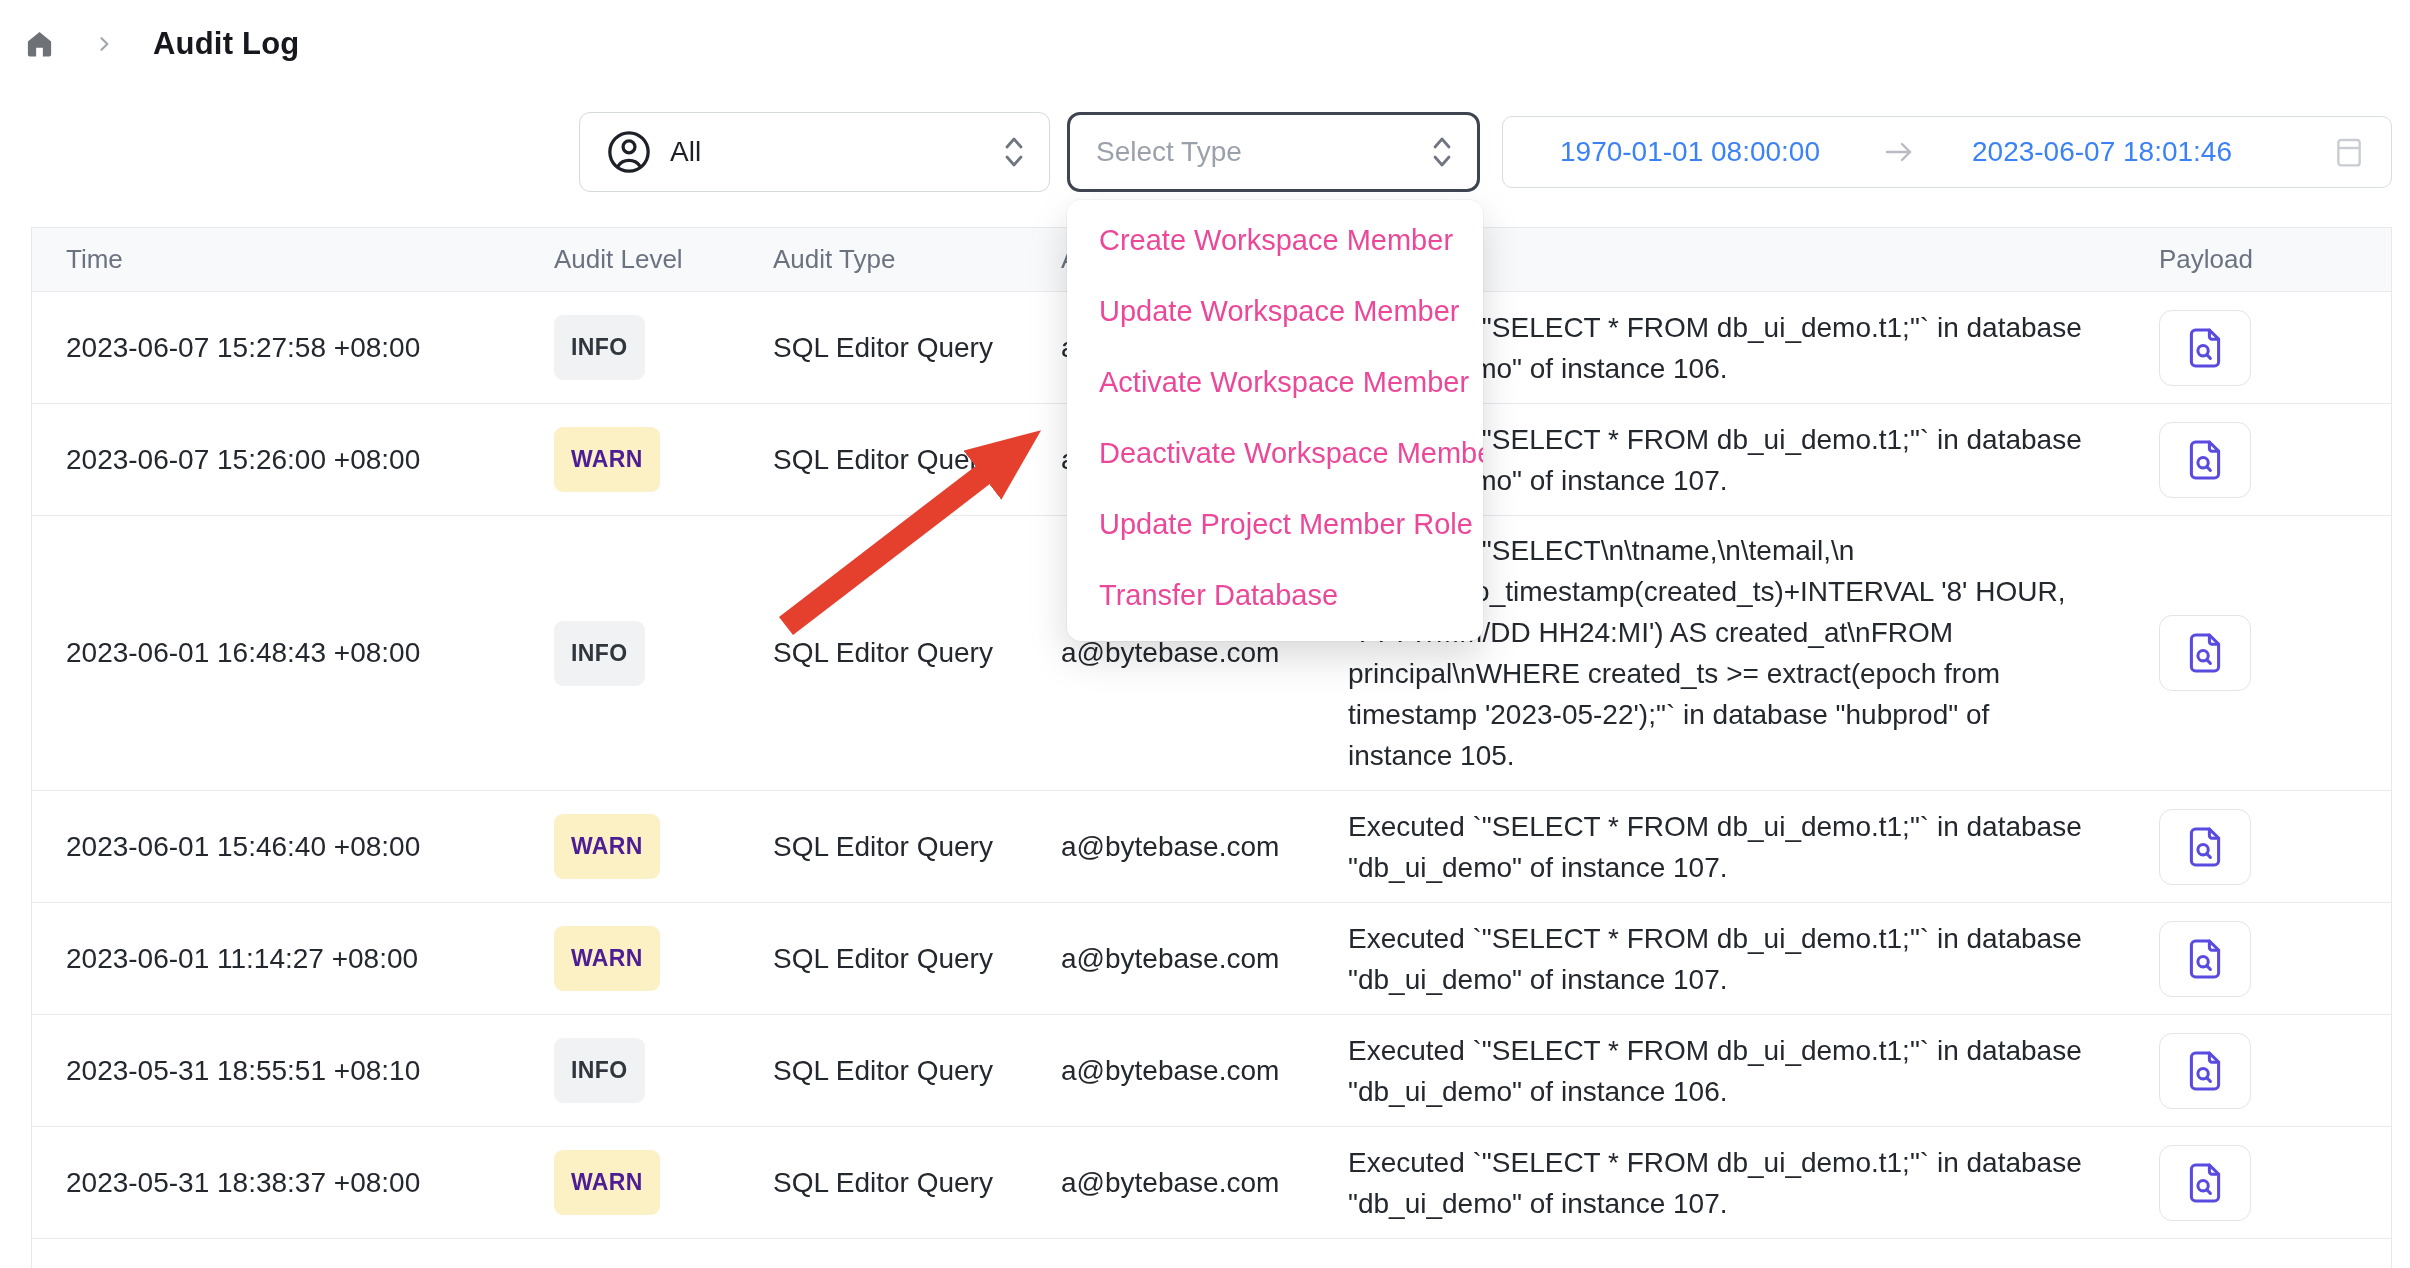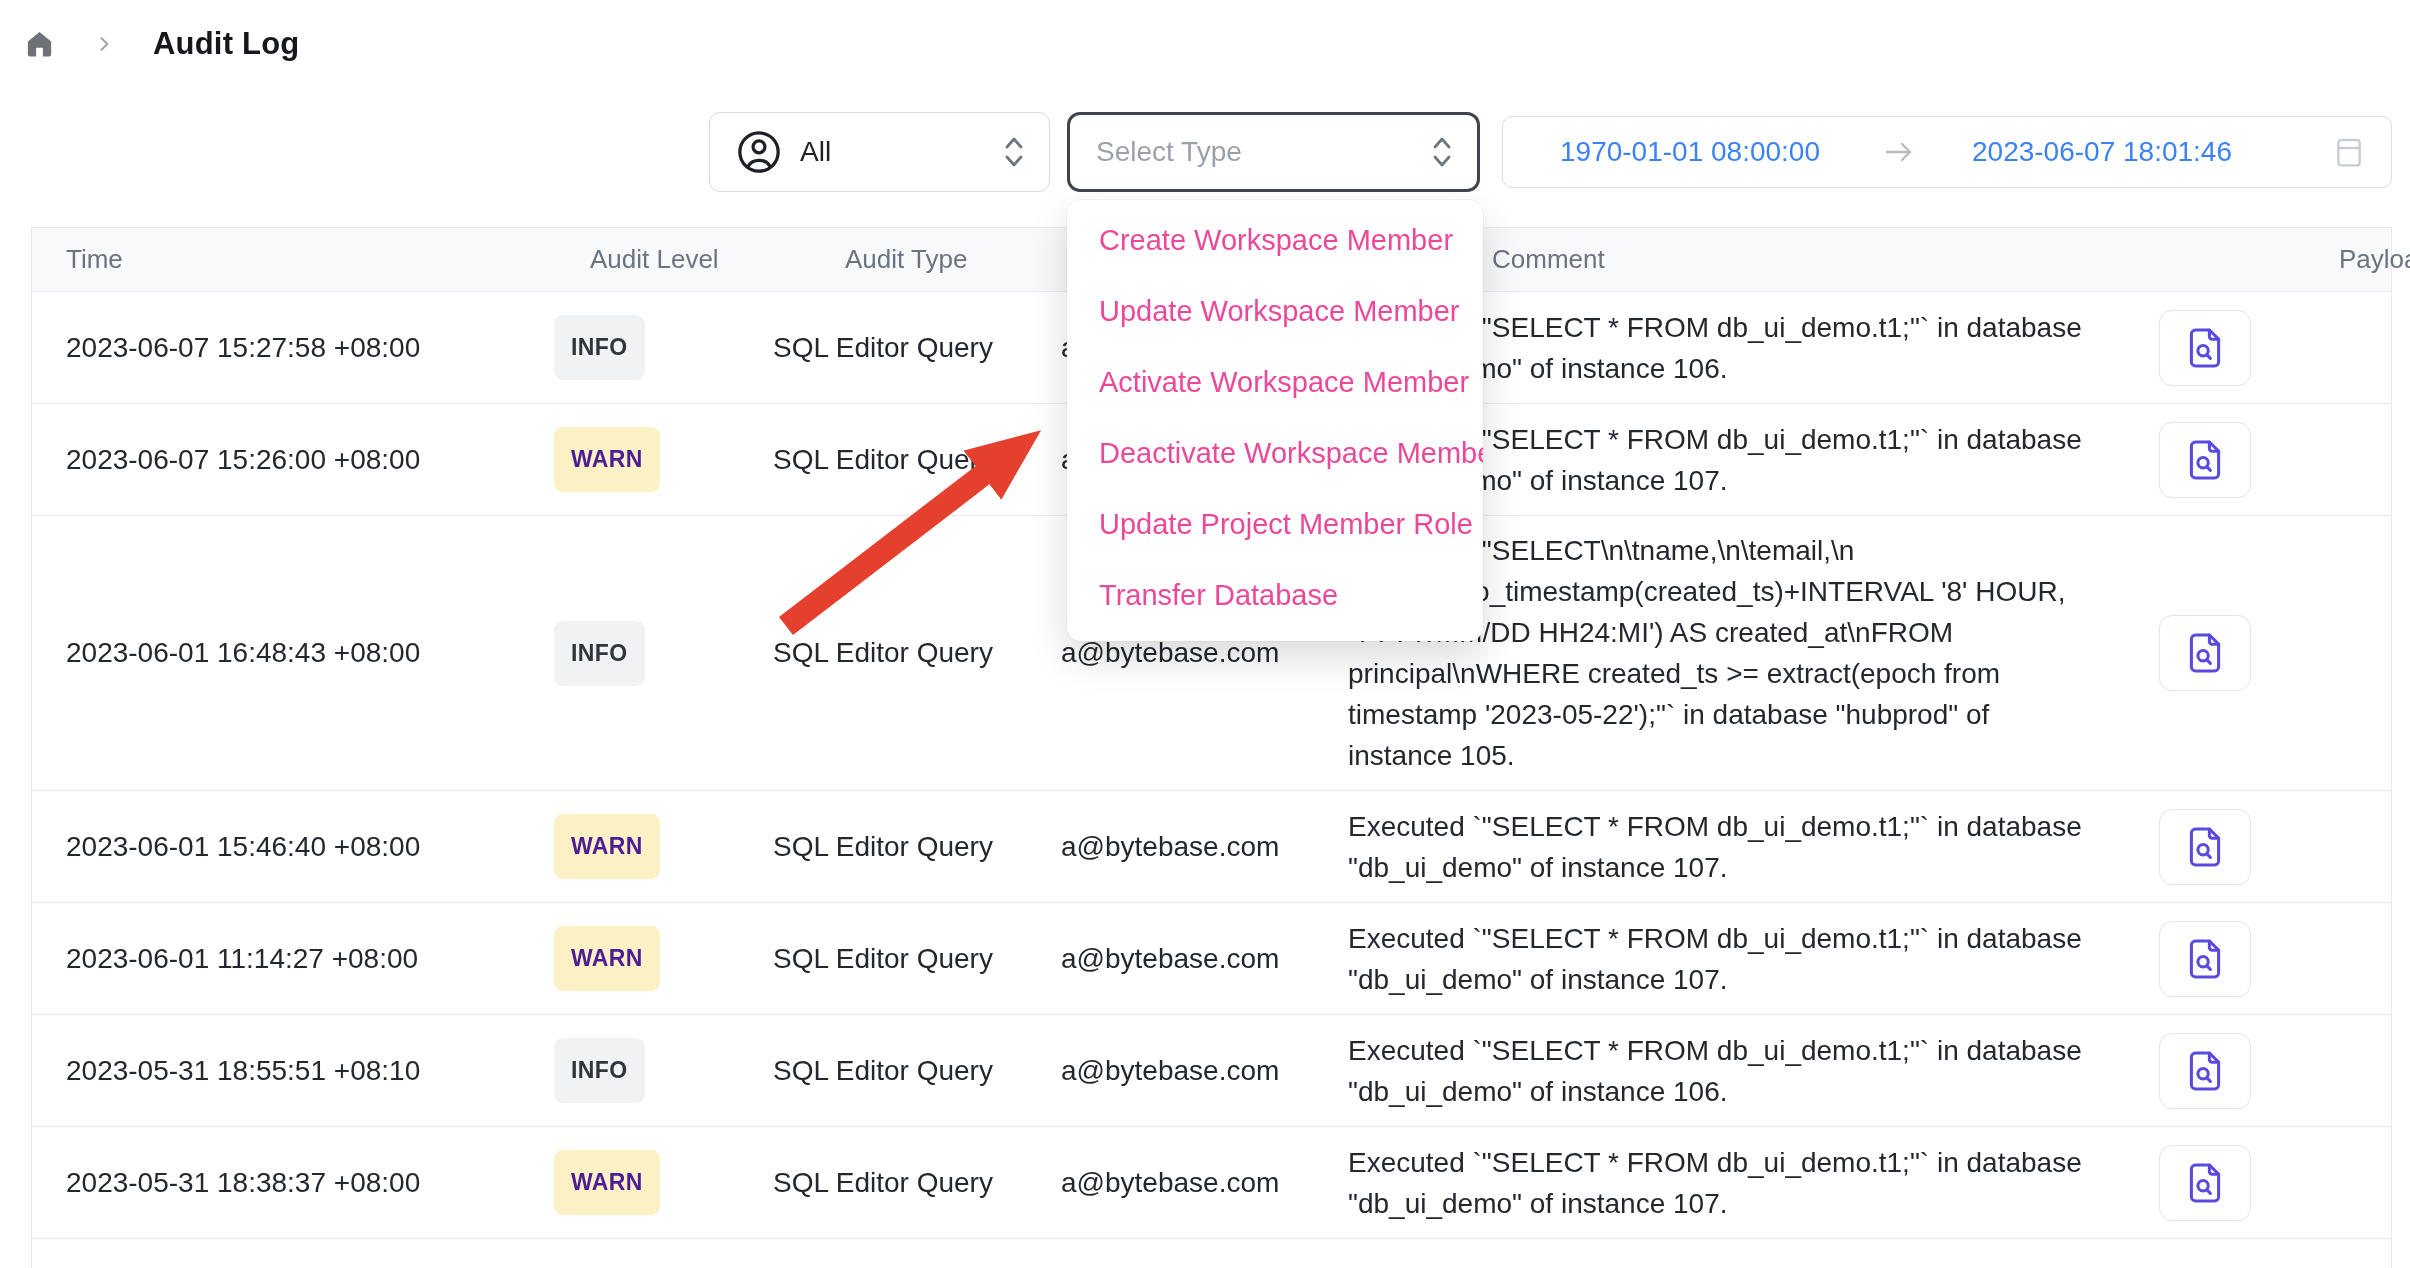--- a/index.html
+++ b/index.html
@@ -7,41 +7,41 @@
               font-family:"Liberation Sans","DejaVu Sans",sans-serif; }
   .page { position:relative; width:2410px; height:1268px; background:#fff; }
 
   
   .breadcrumb { position:absolute; top:26px; left:24px; display:flex; align-items:center; gap:39px; }
   .crumb-title { font-size:31px; font-weight:600; color:#16181d; letter-spacing:.2px; }
 
   
   .filterbar { position:absolute; top:112px; left:0; width:2392px; display:flex; justify-content:flex-end; align-items:flex-start; }
   .select { display:flex; align-items:center; height:80px; background:#fff; border-radius:11px; padding:0 22px 0 26px; }
-  .actor-select { width:341px; border:1.5px solid #d6d9de; }
+  .actor-select { width:471px; border:1.5px solid #d6d9de; }
   .type-select  { width:413px; margin-left:17px; border:3px solid #3e4450; border-radius:13px;gap:46px; }
   .select-label { font-size:28px; color:#1d2127; margin-left:18px; }
   .select-placeholder { font-size:28px; color:#9ba1ab; }
   .chevrons { margin-left:auto; }
 
   .daterange { width:890px; height:72px; margin-left:22px; margin-top:4px; border:1.5px solid #d9dce1; border-radius:10px;
                display:flex; align-items:center; background:#fff; }
   .dr-text { font-size:28px; color:#3b82f6; }
   .dr-start { margin-left:57px; }
   .dr-arrow { margin-left:62px; }
   .dr-end { margin-left:56px; }
   .dr-cal { margin-left:auto; margin-right:26px; }
 
   
   .table { position:absolute; top:227px; left:31px; width:2361px;
            border-left:1px solid #e7e9ec; border-right:1px solid #e7e9ec; }
   .thead { display:grid; grid-template-columns:488px 219px 288px 287px 811px 268px;
            height:65px; align-items:center; background:#f8f9fa;
            border-top:1px solid #e7e9ec; border-bottom:1px solid #e7e9ec;
-           color:#6b7280; font-size:26px; font-weight:500;gap:36px; }
+           color:#6b7280; font-size:26px; font-weight:500; }
   .th { padding-left:34px; white-space:nowrap; overflow:hidden; }
   .trow { display:grid; grid-template-columns:488px 219px 288px 287px 811px 268px;
           align-items:center; border-bottom:1px solid #e7e9ec; min-height:112px; padding:14px 0; }
   .trow-partial { height:16px; border-bottom:none; }
   .cell { padding-left:34px; font-size:28px; color:#23272e; white-space:nowrap; overflow:hidden; }
   .c-comment { white-space:pre-line; line-height:41px; padding-right:14px; overflow:hidden; }
   .badge { display:inline-block; font-size:23px; font-weight:700; letter-spacing:.4px;
            padding:19px 17px; border-radius:9px; }
   .badge-info { background:#f1f2f4; color:#30363d; }
   .badge-warn { background:#fcf0c5; color:#4c1d95; }

